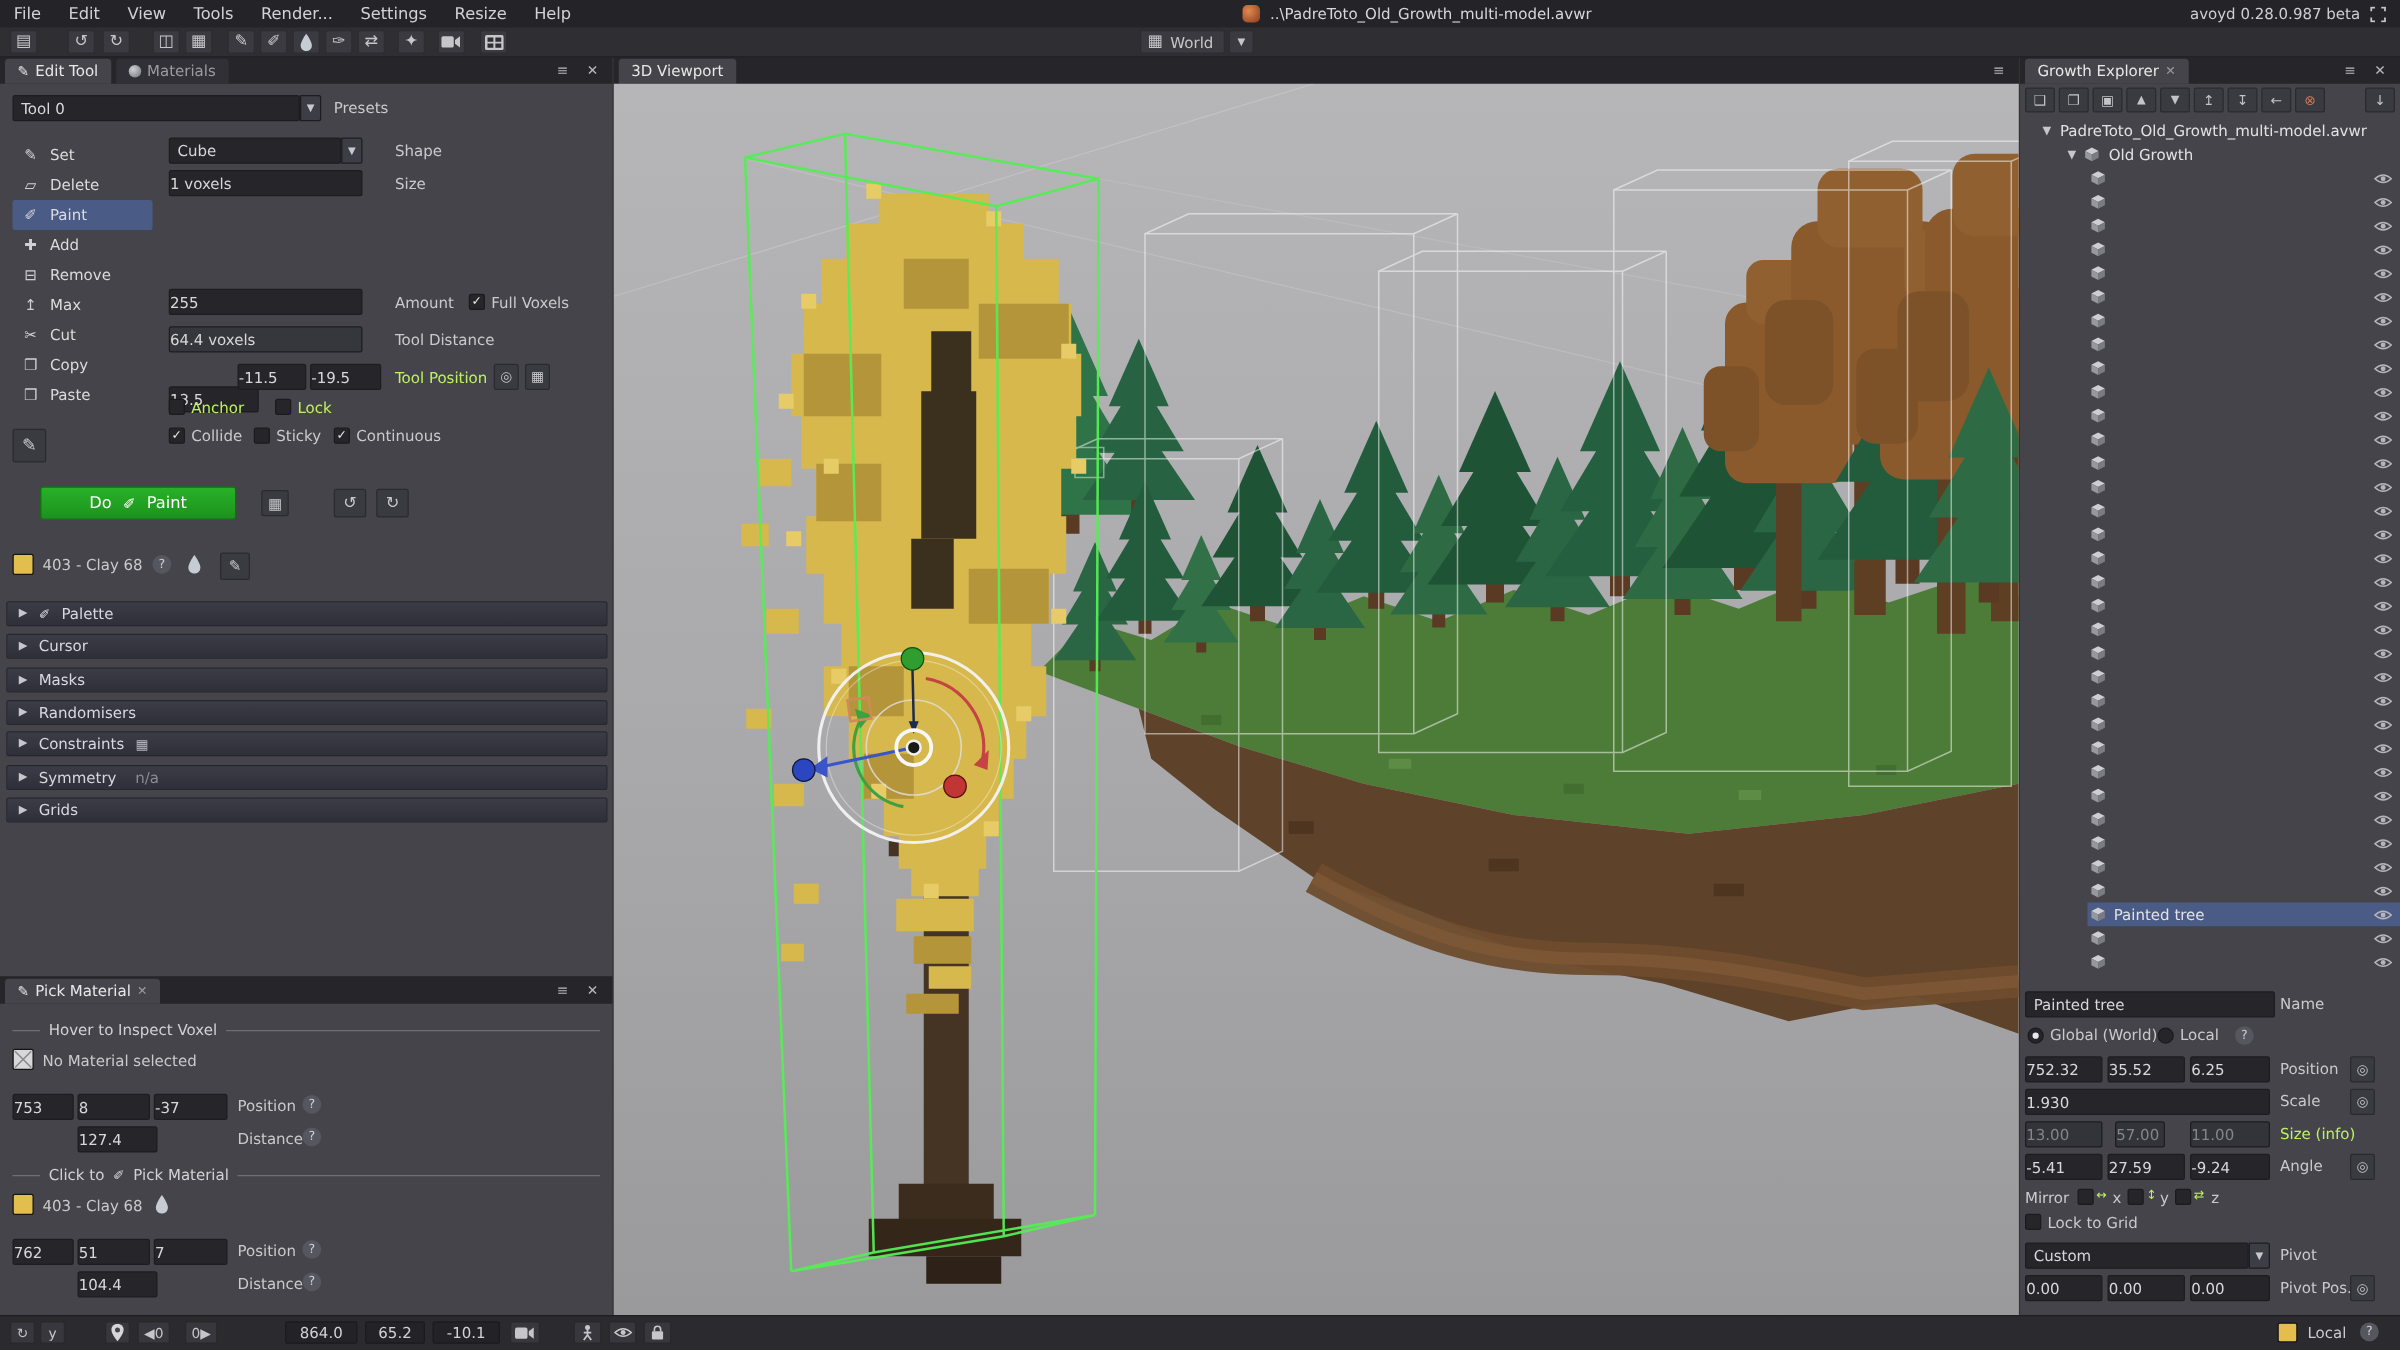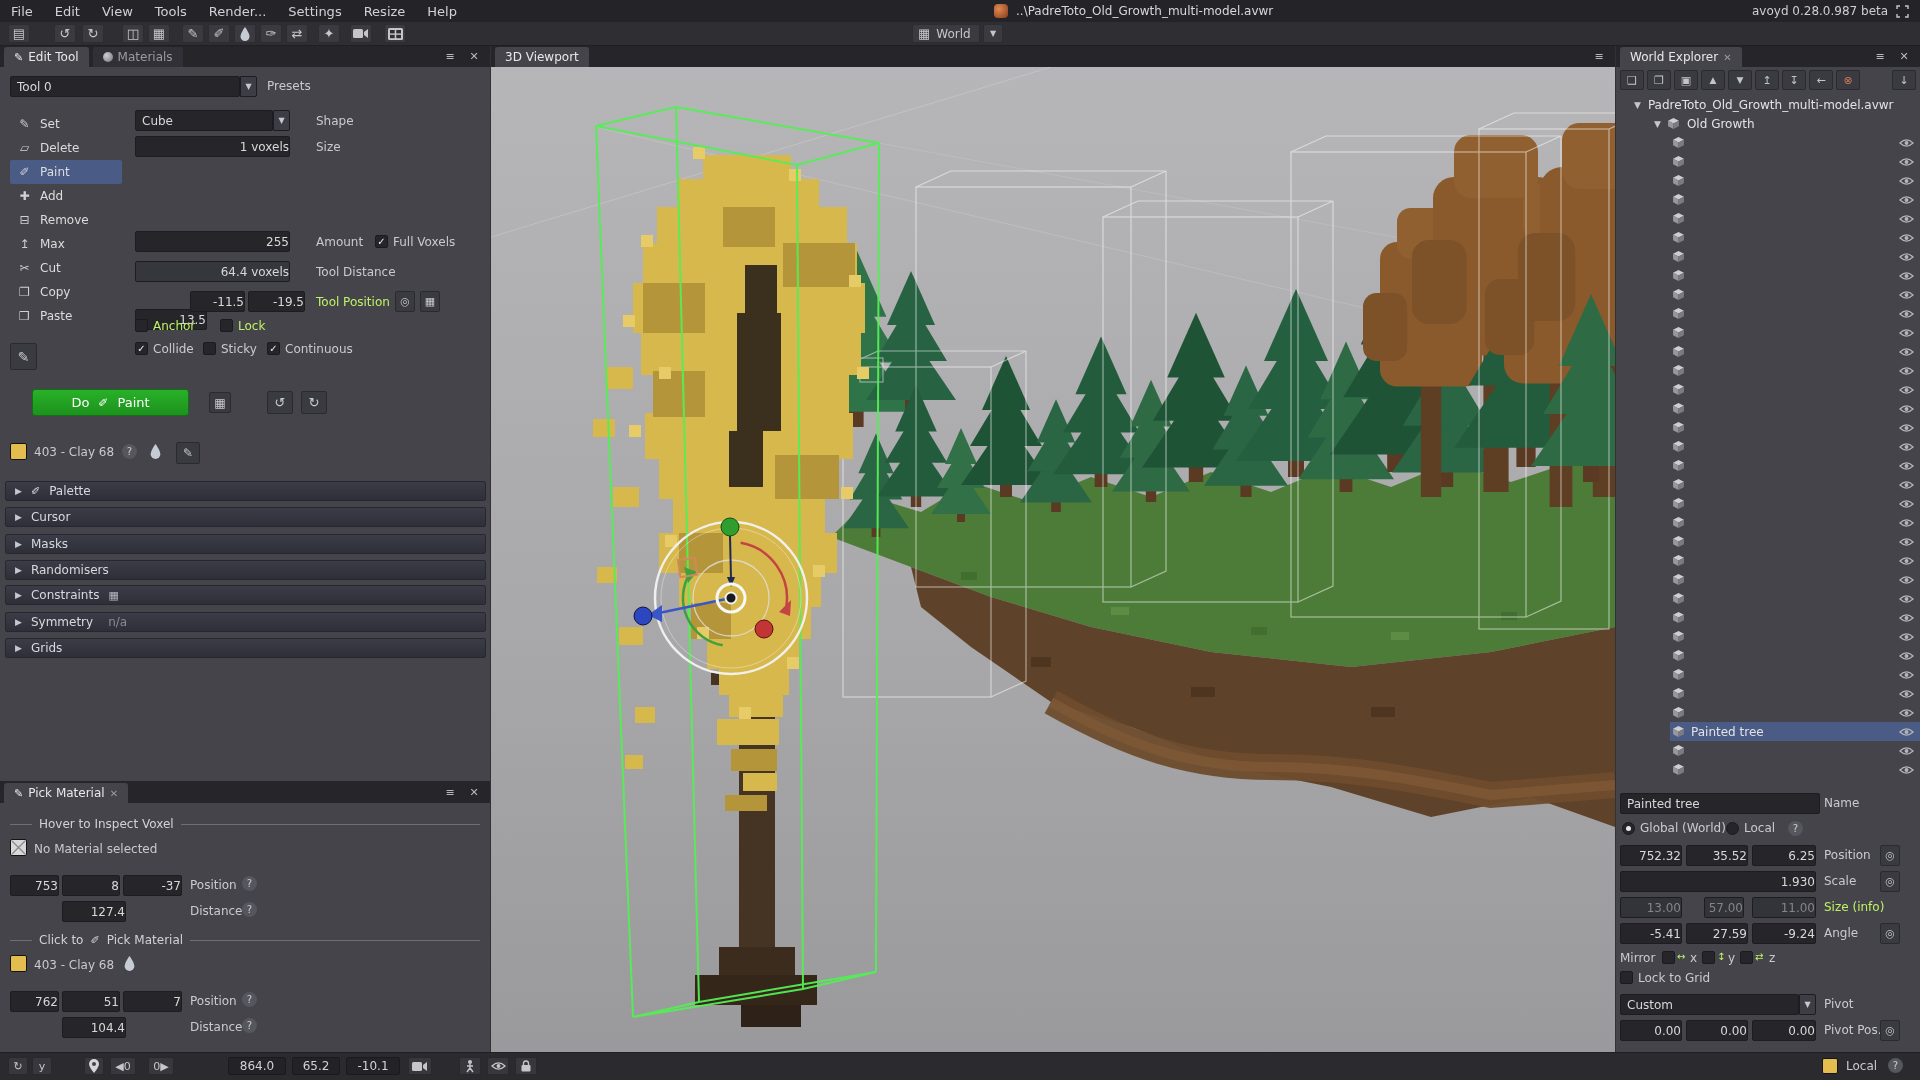--- a/index.html
+++ b/index.html
@@ -13,21 +13,21 @@
   .version{position:absolute;left:1752px;top:4px;color:#cfcfd2;font-size:12px}
   .toolbar{position:absolute;left:0;top:22px;right:0;height:23px;background:#2e2e33;border-bottom:1px solid #1f1f23;z-index:5}
   .tbtn{position:absolute;top:2px;width:22px;height:19px;border-radius:2px;display:flex;align-items:center;justify-content:center;color:#c6c6ca;font-size:13px;background:#3a3a40;border:1px solid #2c2c32;box-sizing:border-box}
   
   .panel{position:absolute;background:#44444a;box-sizing:border-box}
   .tabbar{position:absolute;left:0;right:0;top:0;height:22px;background:#26262a;display:flex;align-items:flex-end}
   .tab{height:20px;display:flex;align-items:center;gap:5px;padding:0 10px;font-size:12px;color:#9a9aa0;background:#303036;border-radius:3px 3px 0 0;margin-left:4px;white-space:nowrap}
   .tab.active{background:#44444a;color:#e8e8ea}
   .bar-icons{margin-left:auto;display:flex;gap:8px;align-items:center;padding:0 8px;height:22px}
   .bicon{width:16px;height:16px;display:flex;align-items:center;justify-content:center;color:#b8b8bc;font-size:11px}
-  .field{position:absolute;background:#26262a;border:1px solid #1d1d21;border-radius:2px;color:#d8d8da;font-size:12px;display:flex;align-items:center;justify-content:flex-end;height:21px;box-sizing:border-box;white-space:nowrap}
+  .field{position:absolute;background:#26262a;border:1px solid #1d1d21;border-radius:2px;color:#d8d8da;font-size:12px;display:flex;align-items:center;justify-content:flex-start;height:21px;box-sizing:border-box;white-space:nowrap}
   .field.left{justify-content:flex-start;padding-left:6px}
   .field.dim{color:#84848a;background:#33333a}
   .field.btnlike{background:#36363d}
   .lbl{position:absolute;font-size:12px;color:#cacace;white-space:nowrap}
   .lbl.dim{color:#bef264}
   .selectarrow{position:absolute;width:17px;height:21px;background:#3d3d45;border:1px solid #1d1d21;border-radius:0 2px 2px 0;display:flex;align-items:center;justify-content:center;font-size:8px;color:#c8c8cc;box-sizing:border-box}
   .cb{position:absolute;width:13px;height:13px;background:#26262a;border:1px solid #1b1b1f;border-radius:2px;display:flex;align-items:center;justify-content:center;font-size:10px;color:#ececee;box-sizing:border-box}
   .radio{position:absolute;width:13px;height:13px;border-radius:50%;background:#26262a;border:1px solid #1b1b1f;box-sizing:border-box}
   .radio.on::after{content:"";position:absolute;left:3px;top:3px;width:5px;height:5px;border-radius:50%;background:#e8e8ea}
   .tool-item{position:absolute;left:10px;width:112px;height:24px;display:flex;align-items:center;gap:9px;padding-left:8px;box-sizing:border-box;font-size:12px;color:#dcdcde;border-radius:2px}
@@ -605,21 +605,21 @@
     <rect x="188" y="492" width="17" height="17" fill="none" stroke="#d08a5a" stroke-width="2" transform="rotate(-8 196 500)"></rect>
     <circle cx="240" cy="531" r="14" stroke="#f8f8f8" stroke-width="3" fill="none"></circle>
     <circle cx="240" cy="531" r="5.5" fill="#1a1a1a" stroke="#f0f0f0" stroke-width="2"></circle>
   </g>
 </svg>
 </div>
 
 <div class="panel" style="left:1616px;top:45px;width:304px;height:1008px">
   <div class="tabbar">
     <div class="tab active">
-      <span>World Explorer</span>
+      <span>Growth Explorer</span>
       <span style="font-size:10px;color:#9a9aa0">✕</span>
     </div>
     <div class="bar-icons">
       <span class="bicon">≡</span>
       <span class="bicon">✕</span>
     </div>
   </div>
 
   <div class="exbtn" style="left:4px;top:25px">
       <span>❑</span>
@@ -1211,21 +1211,21 @@
       <span>1.930</span>
     </div>
   <span class="lbl" style="left:208px;top:829px">Scale</span>
   <div class="kbtn" style="left:264px;top:826px">
       <span>◎</span>
     </div>
 
   <div class="field dim" style="left:4px;top:852px;width:62px">
       <span>13.00</span>
     </div>
-  <div class="field dim" style="left:88px;top:852px;width:40px">
+  <div class="field dim" style="left:76px;top:852px;width:40px">
       <span>57.00</span>
     </div>
   <div class="field dim" style="left:136px;top:852px;width:64px">
       <span>11.00</span>
     </div>
   <span class="lbl dim" style="left:208px;top:855px">Size (info)</span>
 
   <div class="field" style="left:4px;top:878px;width:62px">
       <span>-5.41</span>
     </div>

